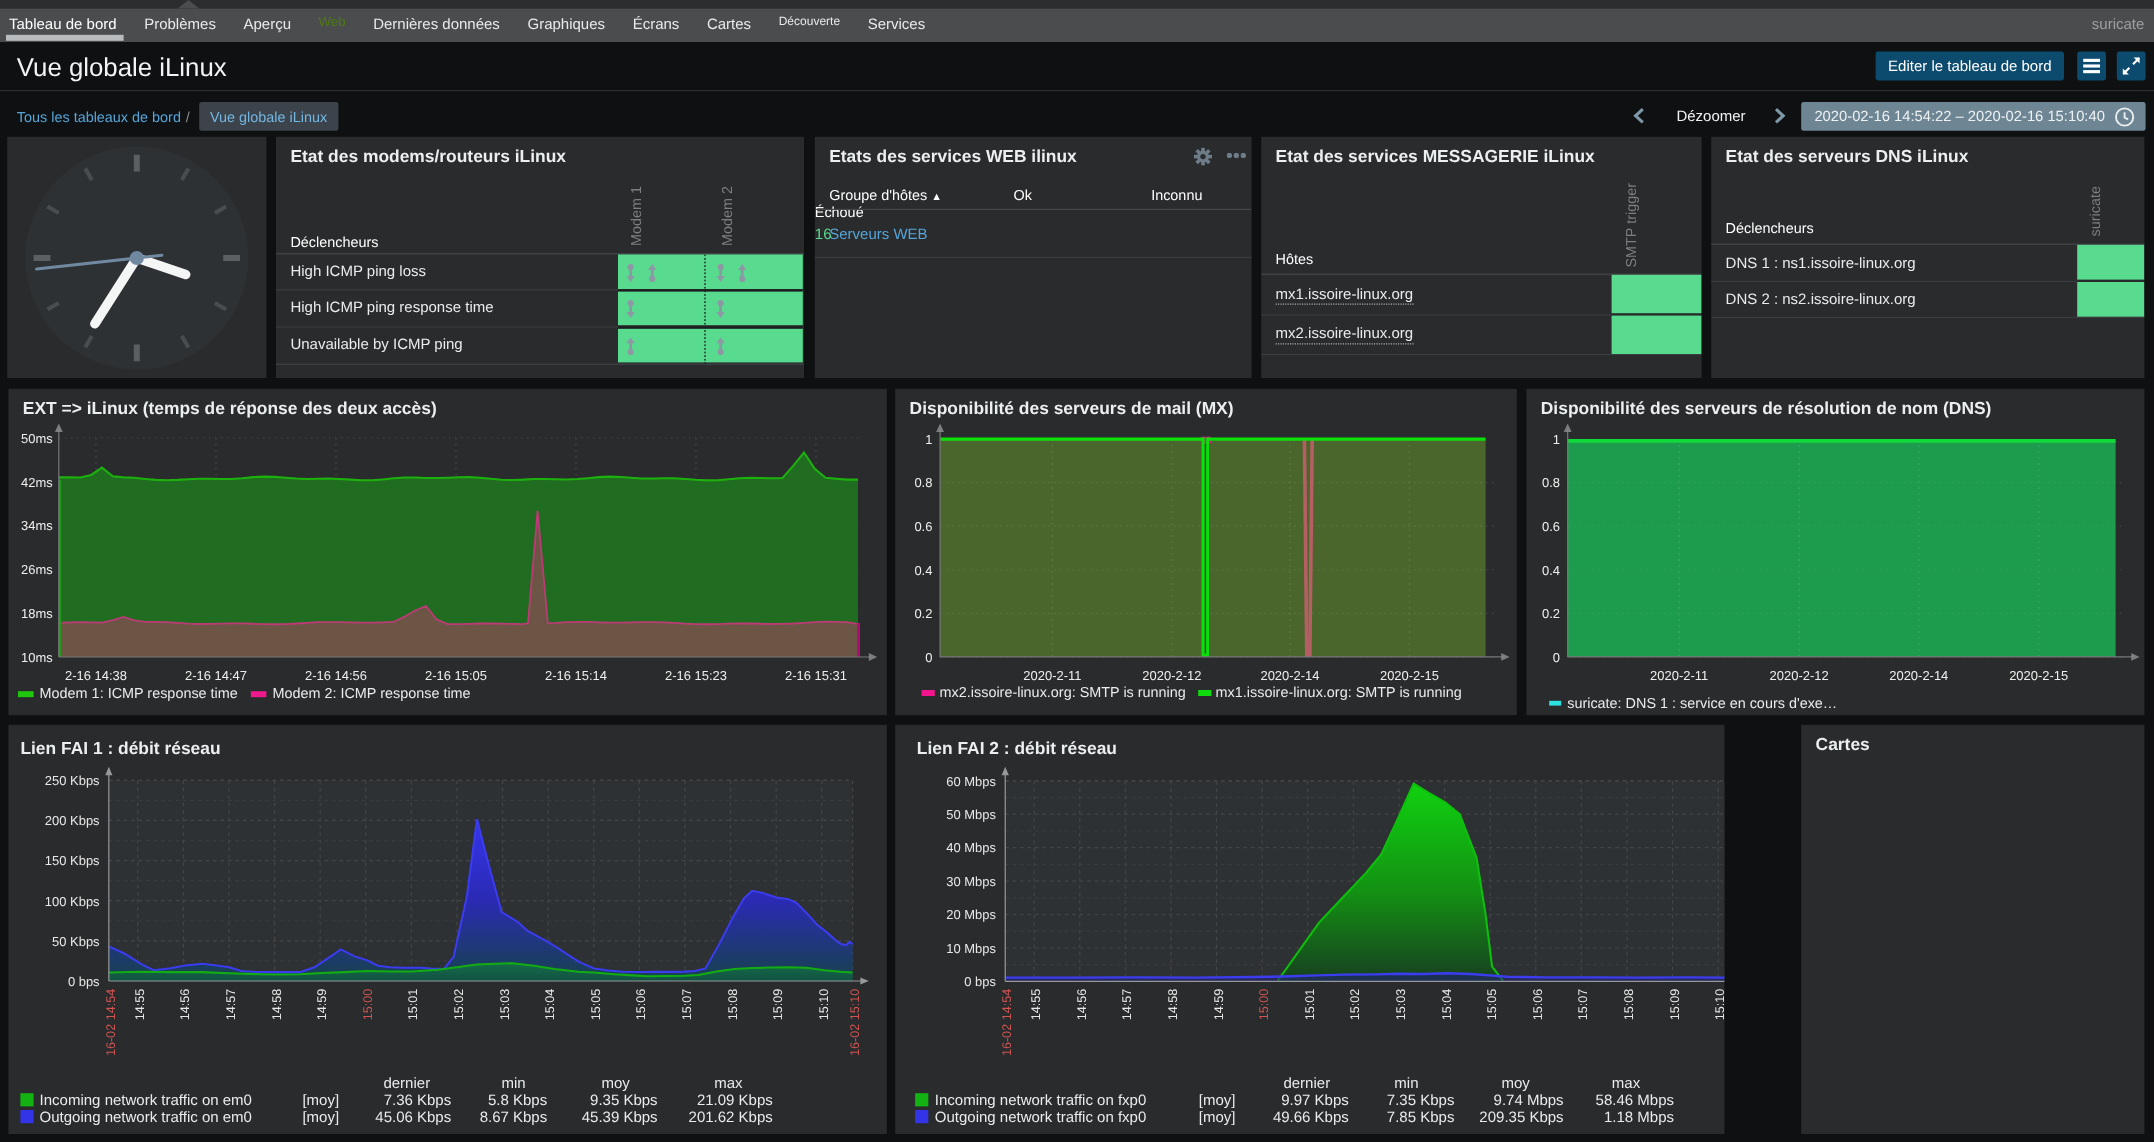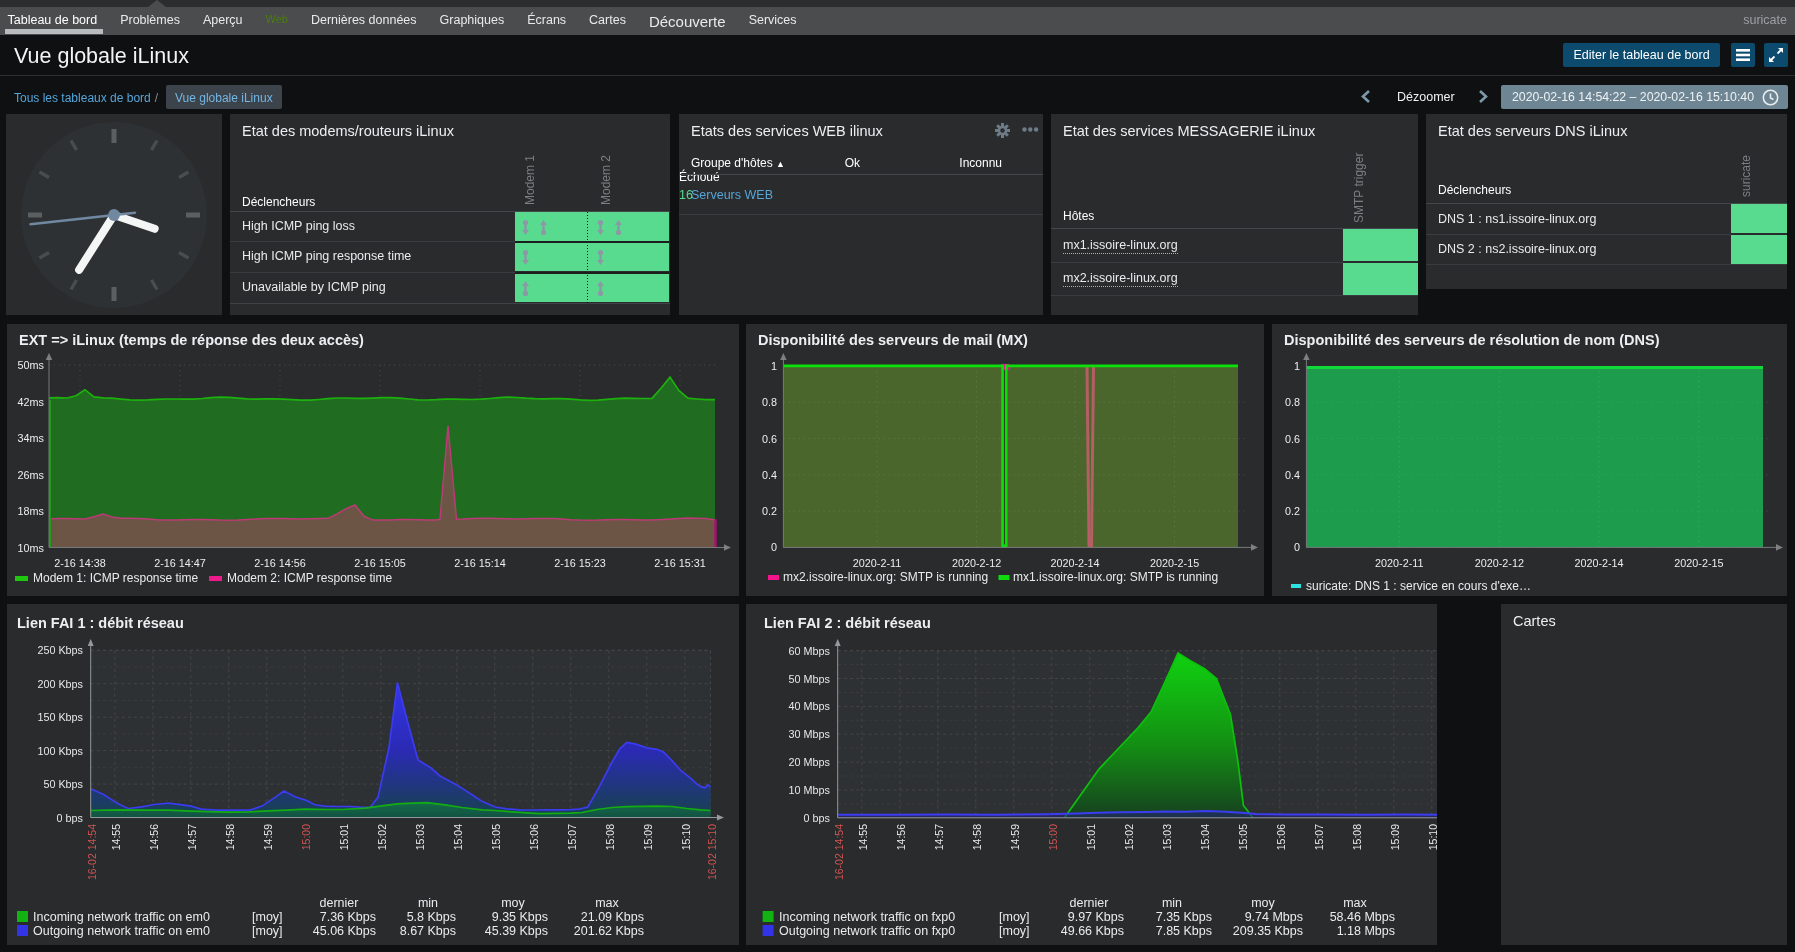--- a/index.html
+++ b/index.html
@@ -13,21 +13,21 @@
 #menubtn{left:1731px;top:43px;width:24px;height:24px}
 #fsbtn{left:1764px;top:43px;width:24px;height:24px}
 #hline{position:absolute;left:0;top:75px;width:1795px;height:1px;background:#2c2e30}
 #crumbs{position:absolute;left:14px;top:91px;font-size:12px}
 #crumbs a{color:#55a5d8;text-decoration:none}
 #crumbs .sep{color:#8a8d8f;margin:0 4px}
 #chip{position:absolute;left:166px;top:85px;height:24px;background:#3c434a;border-radius:2px;padding:6px 9px 0;font-size:12px;color:#72b6e3}
 #dezoom{position:absolute;left:1397px;top:90px;font-size:12.5px;color:#f0f2f3}
 #timechip{position:absolute;left:1501px;top:85px;width:287px;height:24px;background:#6e8593;border-radius:2px;font-size:12.3px;color:#eef2f4;padding:5px 0 0 11px}
 .w{position:absolute;background:#292b2d;overflow:hidden}
-.w h4{position:absolute;left:12px;top:9px;font-size:14.5px;font-weight:normal;color:#eceff0;white-space:nowrap}
+.w h4{position:absolute;left:12px;top:9px;font-size:14.5px;font-weight:bold;color:#eceff0;white-space:nowrap}
 .ghead{position:absolute;font-size:12px;color:#ffffff;white-space:nowrap}
 .vhead{position:absolute;font-size:12px;color:#7c7f82;white-space:nowrap;transform:rotate(-90deg);transform-origin:0 100%;height:15px;line-height:15px}
 .row{position:absolute;font-size:12.5px;color:#e9ebec;white-space:nowrap}
 .gcell{position:absolute;background:#59db8f}
 .bline{position:absolute;height:1px;background:#45484a}
 .rline{position:absolute;height:1px;background:#3a3d3f}
 .dotline{position:absolute;width:1px;background-image:linear-gradient(#0c0d0e 40%,transparent 40%);background-size:1px 3px}
 a.host{color:#e9ebec;text-decoration:none;border-bottom:1px dotted #aab0b4;padding-bottom:1px}
 .grn{color:#59db8f}
 .blu{color:#55a5d8}
@@ -39,21 +39,21 @@
 <div id="notch"></div>
 <ul style="list-style:none;position:absolute;left:-4px;top:0;height:35px;display:flex;z-index:3">
 <li style="font-size:12.5px;color:#fff;padding:13px 11.5px 0">Tableau de bord</li>
 <li style="font-size:12.5px;color:#e8eaeb;padding:13px 11.5px 0">Problèmes</li>
 <li style="font-size:12.5px;color:#e8eaeb;padding:13px 11.5px 0">Aperçu</li>
 <li style="font-size:11px;color:#4d7c0f;padding:13px 11.5px 0">Web</li>
 <li style="font-size:12.5px;color:#e8eaeb;padding:13px 11.5px 0">Dernières données</li>
 <li style="font-size:12.5px;color:#e8eaeb;padding:13px 11.5px 0">Graphiques</li>
 <li style="font-size:12.5px;color:#e8eaeb;padding:13px 11.5px 0">Écrans</li>
 <li style="font-size:12.5px;color:#e8eaeb;padding:13px 11.5px 0">Cartes</li>
-<li style="font-size:15px;color:#e8eaeb;padding:13px 11.5px 0">Découverte</li>
+<li style="font-size:10px;color:#e8eaeb;padding:13px 11.5px 0">Découverte</li>
 <li style="font-size:12.5px;color:#e8eaeb;padding:13px 11.5px 0">Services</li>
 </ul>
 <div style="position:absolute;left:5px;top:29px;width:98px;height:4.5px;background:#b9bcbe;z-index:4"></div>
 <div id="suricate">suricate</div>
 <h1>Vue globale iLinux</h1>
 <div class="btn" id="editbtn">Editer le tableau de bord</div>
 <div class="btn" id="menubtn">
     <svg width="24" height="24">
       <g fill="#fff">
         <rect x="5" y="6" width="14" height="2.6"></rect>
@@ -207,21 +207,21 @@
     <div class="vhead" style="left:316px;top:94px">SMTP trigger</div>
     <div class="ghead" style="left:12px;top:95px">Hôtes</div>
     <div class="bline" style="left:0;top:114px;width:367px"></div>
     <div class="row" style="left:12px;top:124px"><a class="host" href="#">mx1.issoire-linux.org</a></div>
     <div class="row" style="left:12px;top:157px"><a class="host" href="#">mx2.issoire-linux.org</a></div>
     <div class="gcell" style="left:292px;top:115px;width:75px;height:32px"></div>
     <div class="gcell" style="left:292px;top:149px;width:75px;height:32px"></div>
     <div class="rline" style="left:0;top:147.5px;width:292px"></div>
     <div class="rline" style="left:0;top:181px;width:367px"></div>
   </div>
-<div class="w" style="left:1426px;top:114px;width:361px;height:175px">
+<div class="w" style="left:1426px;top:114px;width:361px;height:201px">
     <h4>Etat des serveurs DNS iLinux</h4>
     <div class="vhead" style="left:328px;top:68px">suricate</div>
     <div class="ghead" style="left:12px;top:69px">Déclencheurs</div>
     <div class="bline" style="left:0;top:89px;width:361px"></div>
     <div class="row" style="left:12px;top:98px">DNS 1 : ns1.issoire-linux.org</div>
     <div class="row" style="left:12px;top:128px">DNS 2 : ns2.issoire-linux.org</div>
     <div class="gcell" style="left:305px;top:90px;width:56px;height:29px"></div>
     <div class="gcell" style="left:305px;top:120.5px;width:56px;height:29px"></div>
     <div class="rline" style="left:0;top:119.5px;width:305px"></div>
     <div class="rline" style="left:0;top:149.5px;width:361px"></div>

